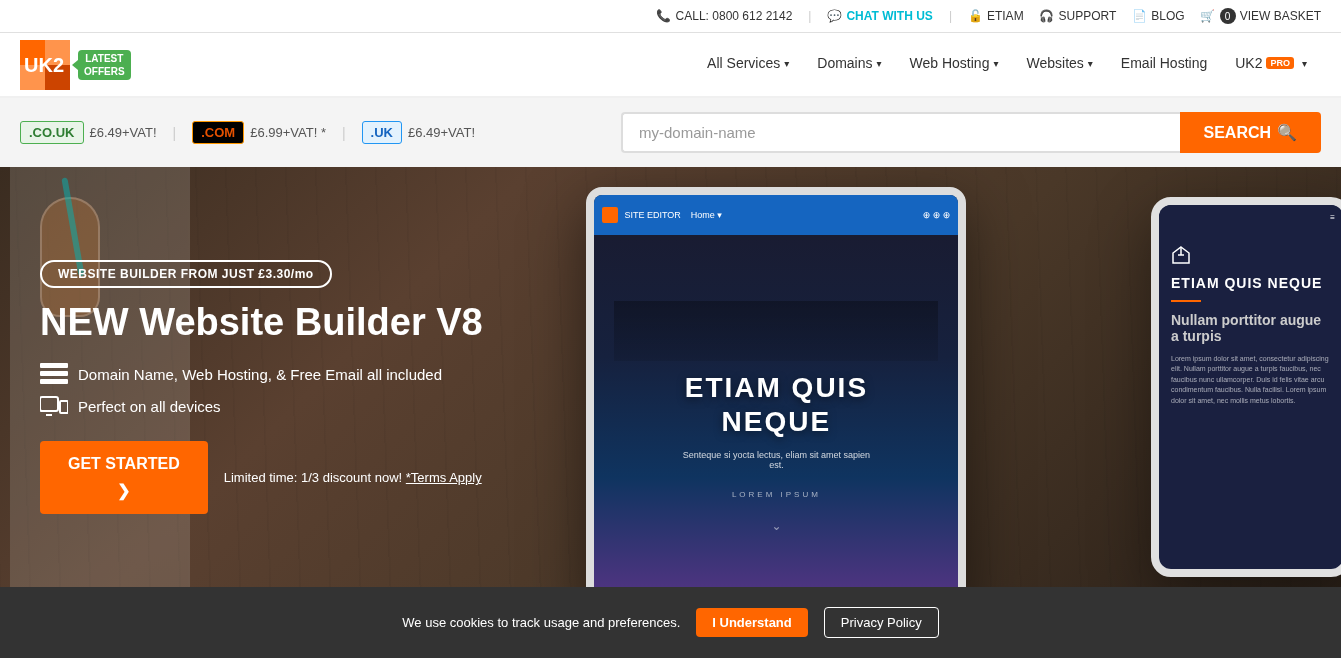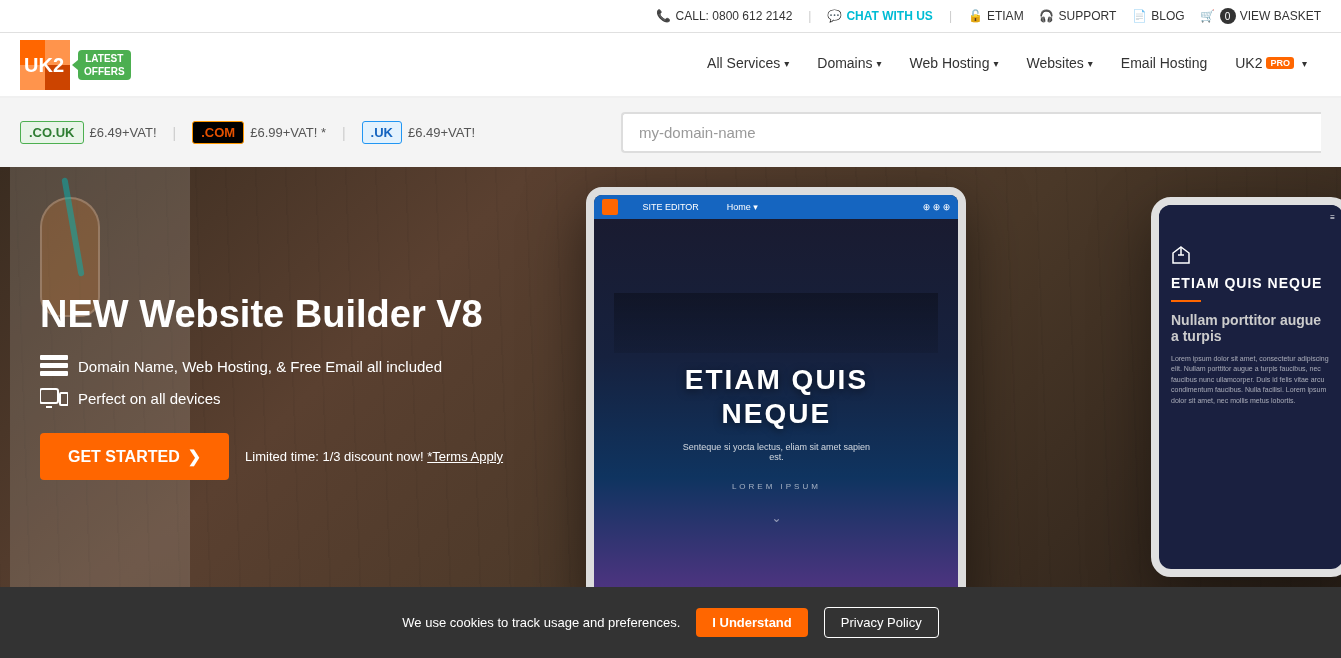--- a/index.html
+++ b/index.html
@@ -261,20 +261,21 @@
       border: none;
       padding: 14px 28px;
       font-size: 16px;
       font-weight: bold;
       border-radius: 4px;
       cursor: pointer;
       display: flex;
       align-items: center;
       gap: 8px;
       text-decoration: none;
+      flex-direction: column;
     }
     .cta-disclaimer {
       color: #fff;
       font-size: 13px;
     }
     .cta-disclaimer a { color: #fff; }
 
     
     .hero-devices {
       position: absolute;
@@ -303,25 +304,25 @@
     }
     .tablet-screen {
       width: 100%;
       height: 100%;
       background: linear-gradient(180deg, #1a1a2e 0%, #16213e 40%, #0f3460 70%, #533483 100%);
       display: flex;
       flex-direction: column;
     }
     .tablet-topbar {
       background: #1565c0;
-      height: 24px;
+      height: 40px;
       display: flex;
       align-items: center;
       padding: 0 8px;
-      gap: 24px;
+      gap: 6px;
     }
     .tablet-topbar-logo {
       width: 16px;
       height: 16px;
       background: #ff6600;
       border-radius: 2px;
     }
     .tablet-topbar-text {
       font-size: 9px;
       color: #fff;
@@ -548,35 +549,40 @@
     <span class="domain-price">£6.99+VAT! *</span>
   </div>
   <span class="domain-divider">|</span>
   <div class="domain-badge">
     <span class="tld-tag tld-uk">.UK</span>
     <span class="domain-price">£6.49+VAT!</span>
   </div>
 
   <div class="search-container">
     <input class="search-input" type="text" value="my-domain-name" placeholder="my-domain-name" style="">
+    <button class="search-btn">
+      <span>SEARCH</span>
+      <span>🔍</span>
+    </button>
   </div>
 </div>
 
 <section class="hero">
   <div class="hero-bg"></div>
 
   <div style="position:absolute;left:0;top:0;bottom:0;width:250px;z-index:1;overflow:hidden;">
     <div style="position:absolute;left:10px;top:0;bottom:0;width:180px;background:linear-gradient(180deg,#f5f5f0,#e8e8e0);opacity:0.15;border-right:2px solid rgba(255,255,255,0.2);"></div>
 
     <div style="position:absolute;left:40px;top:30px;width:60px;height:120px;border-radius:30px 30px 20px 20px;background:rgba(200,120,50,0.3);border:2px solid rgba(255,255,255,0.2);"></div>
 
     <div style="position:absolute;left:70px;top:10px;width:6px;height:100px;background:rgba(0,180,180,0.5);border-radius:3px;transform:rotate(-10deg);"></div>
   </div>
 
   <div class="hero-content">
+    <div class="promo-pill">WEBSITE BUILDER FROM JUST £3.30/mo</div>
     <h1 class="hero-title">NEW Website Builder V8</h1>
 
     <ul class="hero-features">
       <li class="hero-feature">
         <span class="feature-icon">
           <svg viewBox="0 0 28 22" fill="white" xmlns="http://www.w3.org/2000/svg">
             <rect x="0" y="0" width="28" height="5" rx="1"></rect>
             <rect x="0" y="8" width="28" height="5" rx="1"></rect>
             <rect x="0" y="16" width="28" height="5" rx="1"></rect>
           </svg>

